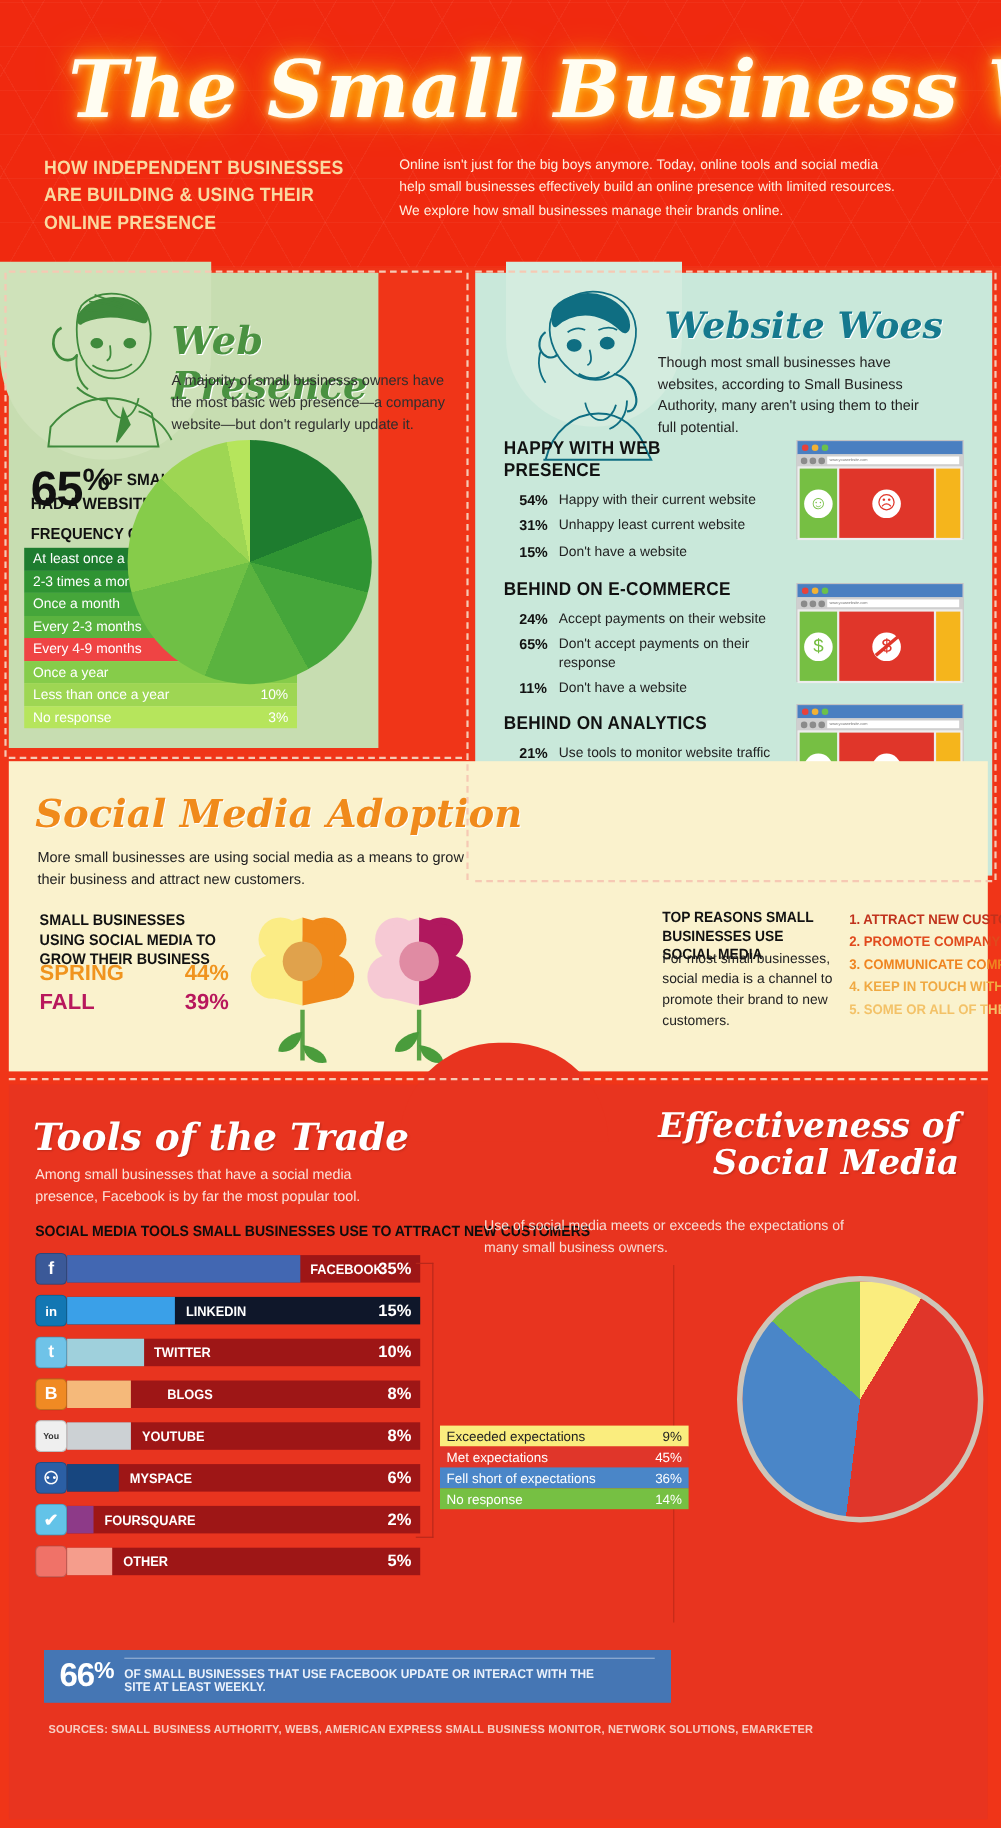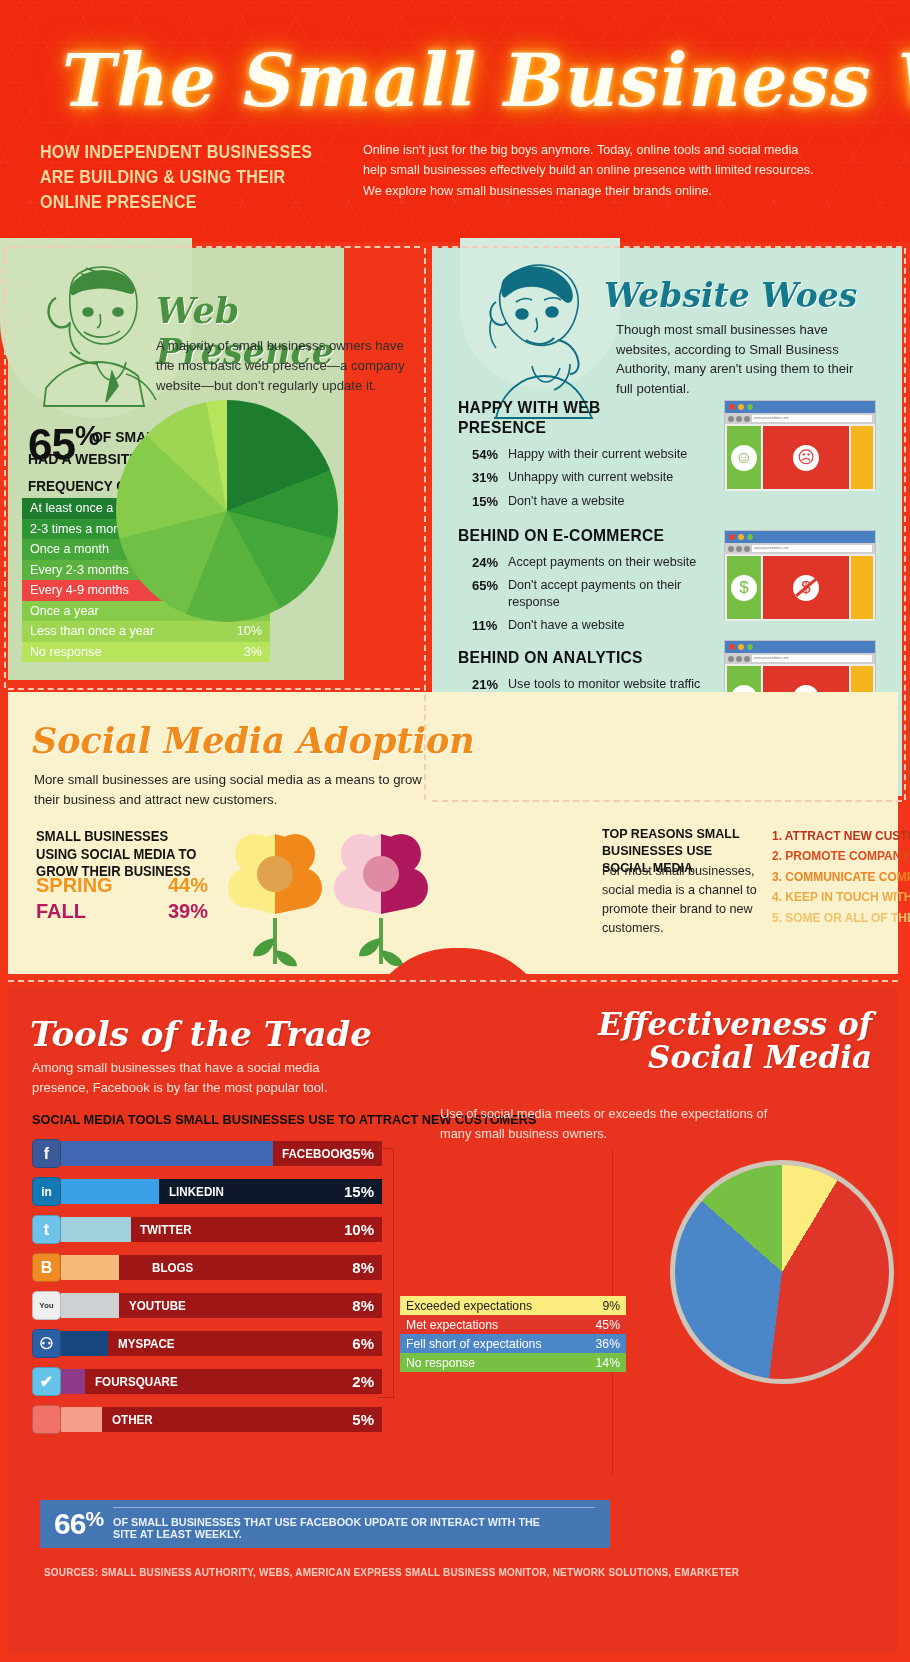--- a/index.html
+++ b/index.html
@@ -100,21 +100,21 @@
   .panel-woes .bubble {
     position:absolute; left:28px; top:-10px; width:160px; height:150px;
     background:#d4ecdf; border-radius:0 0 80px 80px;
   }
   .script-teal {
     position:absolute; left:172px; top:28px;
     font-family:"DejaVu Serif", serif; font-style:italic; font-weight:bold;
     font-size:33px; color:#15798e; text-shadow:1px 1px 0 #fff;
   }
   .para-teal {
-    position:absolute; left:184px; top:72px; width:240px;
+    position:absolute; left:166px; top:72px; width:240px;
     font-size:13.1px; line-height:1.5; color:#222;
   }
   .woes-head {
     font-size:17px; font-weight:bold; color:#111; text-transform:uppercase;
     transform:scaleX(0.92); transform-origin:left top; letter-spacing:0.3px;
   }
   .stat-row { display:flex; font-size:12.6px; color:#222; margin-top:6px; line-height:1.33; }
   .stat-row .p { font-weight:bold; width:36px; flex:none; color:#111; font-size:13px;margin-left:14px;}
   .browser { position:absolute; width:152px; height:90px; background:#dcdcdc;
              border:1px solid #c2c2c2; }
@@ -304,21 +304,21 @@
     <div id="woes-groups">
         <div style="position: absolute; left: 26px; top: 150px; width: 245px;">
           <div class="woes-head">HAPPY WITH WEB PRESENCE</div>
           <div style="margin-top: 8px;">
             <div class="stat-row">
               <span class="p">54%</span>
               <span>Happy with their current website</span>
             </div>
             <div class="stat-row">
               <span class="p">31%</span>
-              <span>Unhappy with current website</span>
+              <span>Unhappy least current website</span>
             </div>
             <div class="stat-row">
               <span class="p">15%</span>
               <span>Don't have a website</span>
             </div>
           </div>
         </div>
         <div class="browser" style="left: 292px; top: 152px;">
           <div class="bw-bar">
             <span class="dot" style="background:#e8413a"></span>

